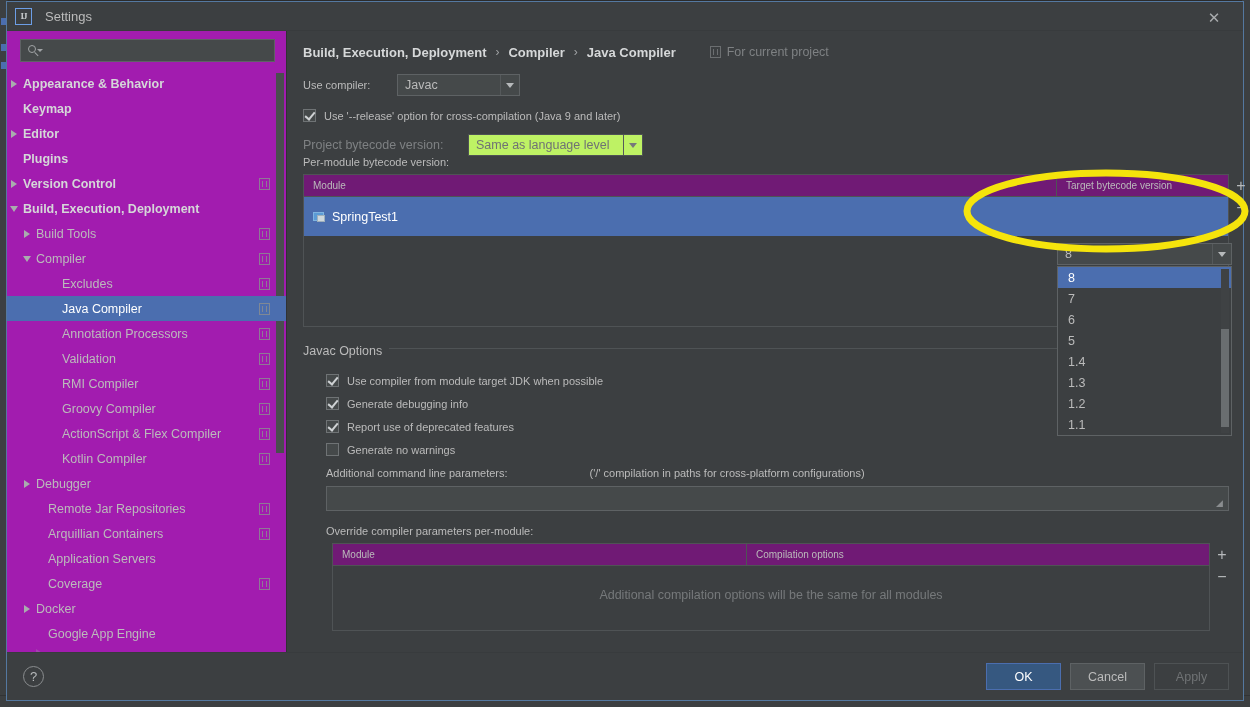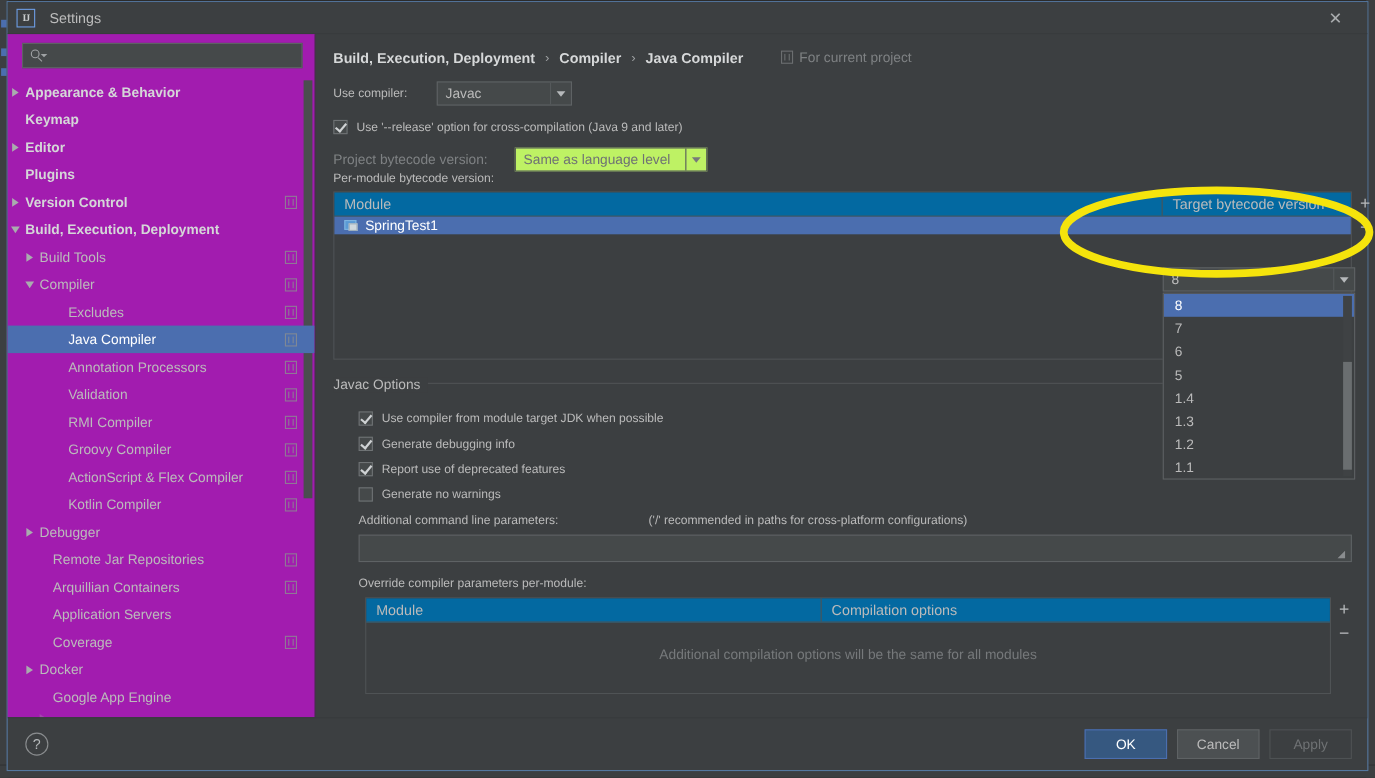--- a/index.html
+++ b/index.html
@@ -233,28 +233,28 @@
   }
 
   
   .tbl {
     border: 1px solid #4f5355;
     background: #3c3f41;
     position: relative;
   }
   .tbl-head {
     height: 22px; display: flex; align-items: center;
-    background: #0369a1;
+    background: #701a75;
     border-bottom: 1px solid #4f5355;
-    color: #bbbbbb; font-size: 13px;
+    color: #bbbbbb; font-size: 10px;
   }
   .tbl-head .cell { padding-left: 9px; height: 100%; display: flex; align-items: center; }
   .tbl-head .cell + .cell { border-left: 1px solid #4f5355; }
   .tbl-row {
-    height: 16px; display: flex; align-items: center;
+    height: 39px; display: flex; align-items: center;
     font-size: 12.5px; color: #bbbbbb;
   }
   .tbl-row.sel { background: #4b6eaf; color: #ffffff; }
   .mod-icon {
     width: 13px; height: 12px; flex: 0 0 13px; margin: 0 6px 0 9px;
     position: relative;
   }
   .mod-icon .back {
     position: absolute; left: 0; top: 1px; width: 11px; height: 9px;
     background: #5b9bd5; border: 1px solid #7fb4e0;
@@ -619,21 +619,21 @@
           <span class="lbl-plain">Report use of deprecated features</span>
         </div>
         <div class="row" style="height:23px;">
           <span class="chk"></span>
           <span class="lbl-plain">Generate no warnings</span>
         </div>
       </div>
 
       <div class="row" style="margin-top:6px; padding-left:23px;">
         <span class="lbl-plain">Additional command line parameters:</span>
-        <span class="lbl-plain" style="margin-left:82px;">('/' recommended in paths for cross-platform configurations)</span>
+        <span class="lbl-plain" style="margin-left:82px;">('/' compilation in paths for cross-platform configurations)</span>
       </div>
 
       <div class="text-field" style="margin:7px 0 0 23px;">
         <span class="resize-grip">◢</span>
       </div>
 
       <div class="lbl-plain" style="margin:14px 0 0 23px;">Override compiler parameters per-module:</div>
 
       <div class="tbl" style="margin:6px 0 0 29px; width:878px; height:88px;">
         <div class="tbl-head">

